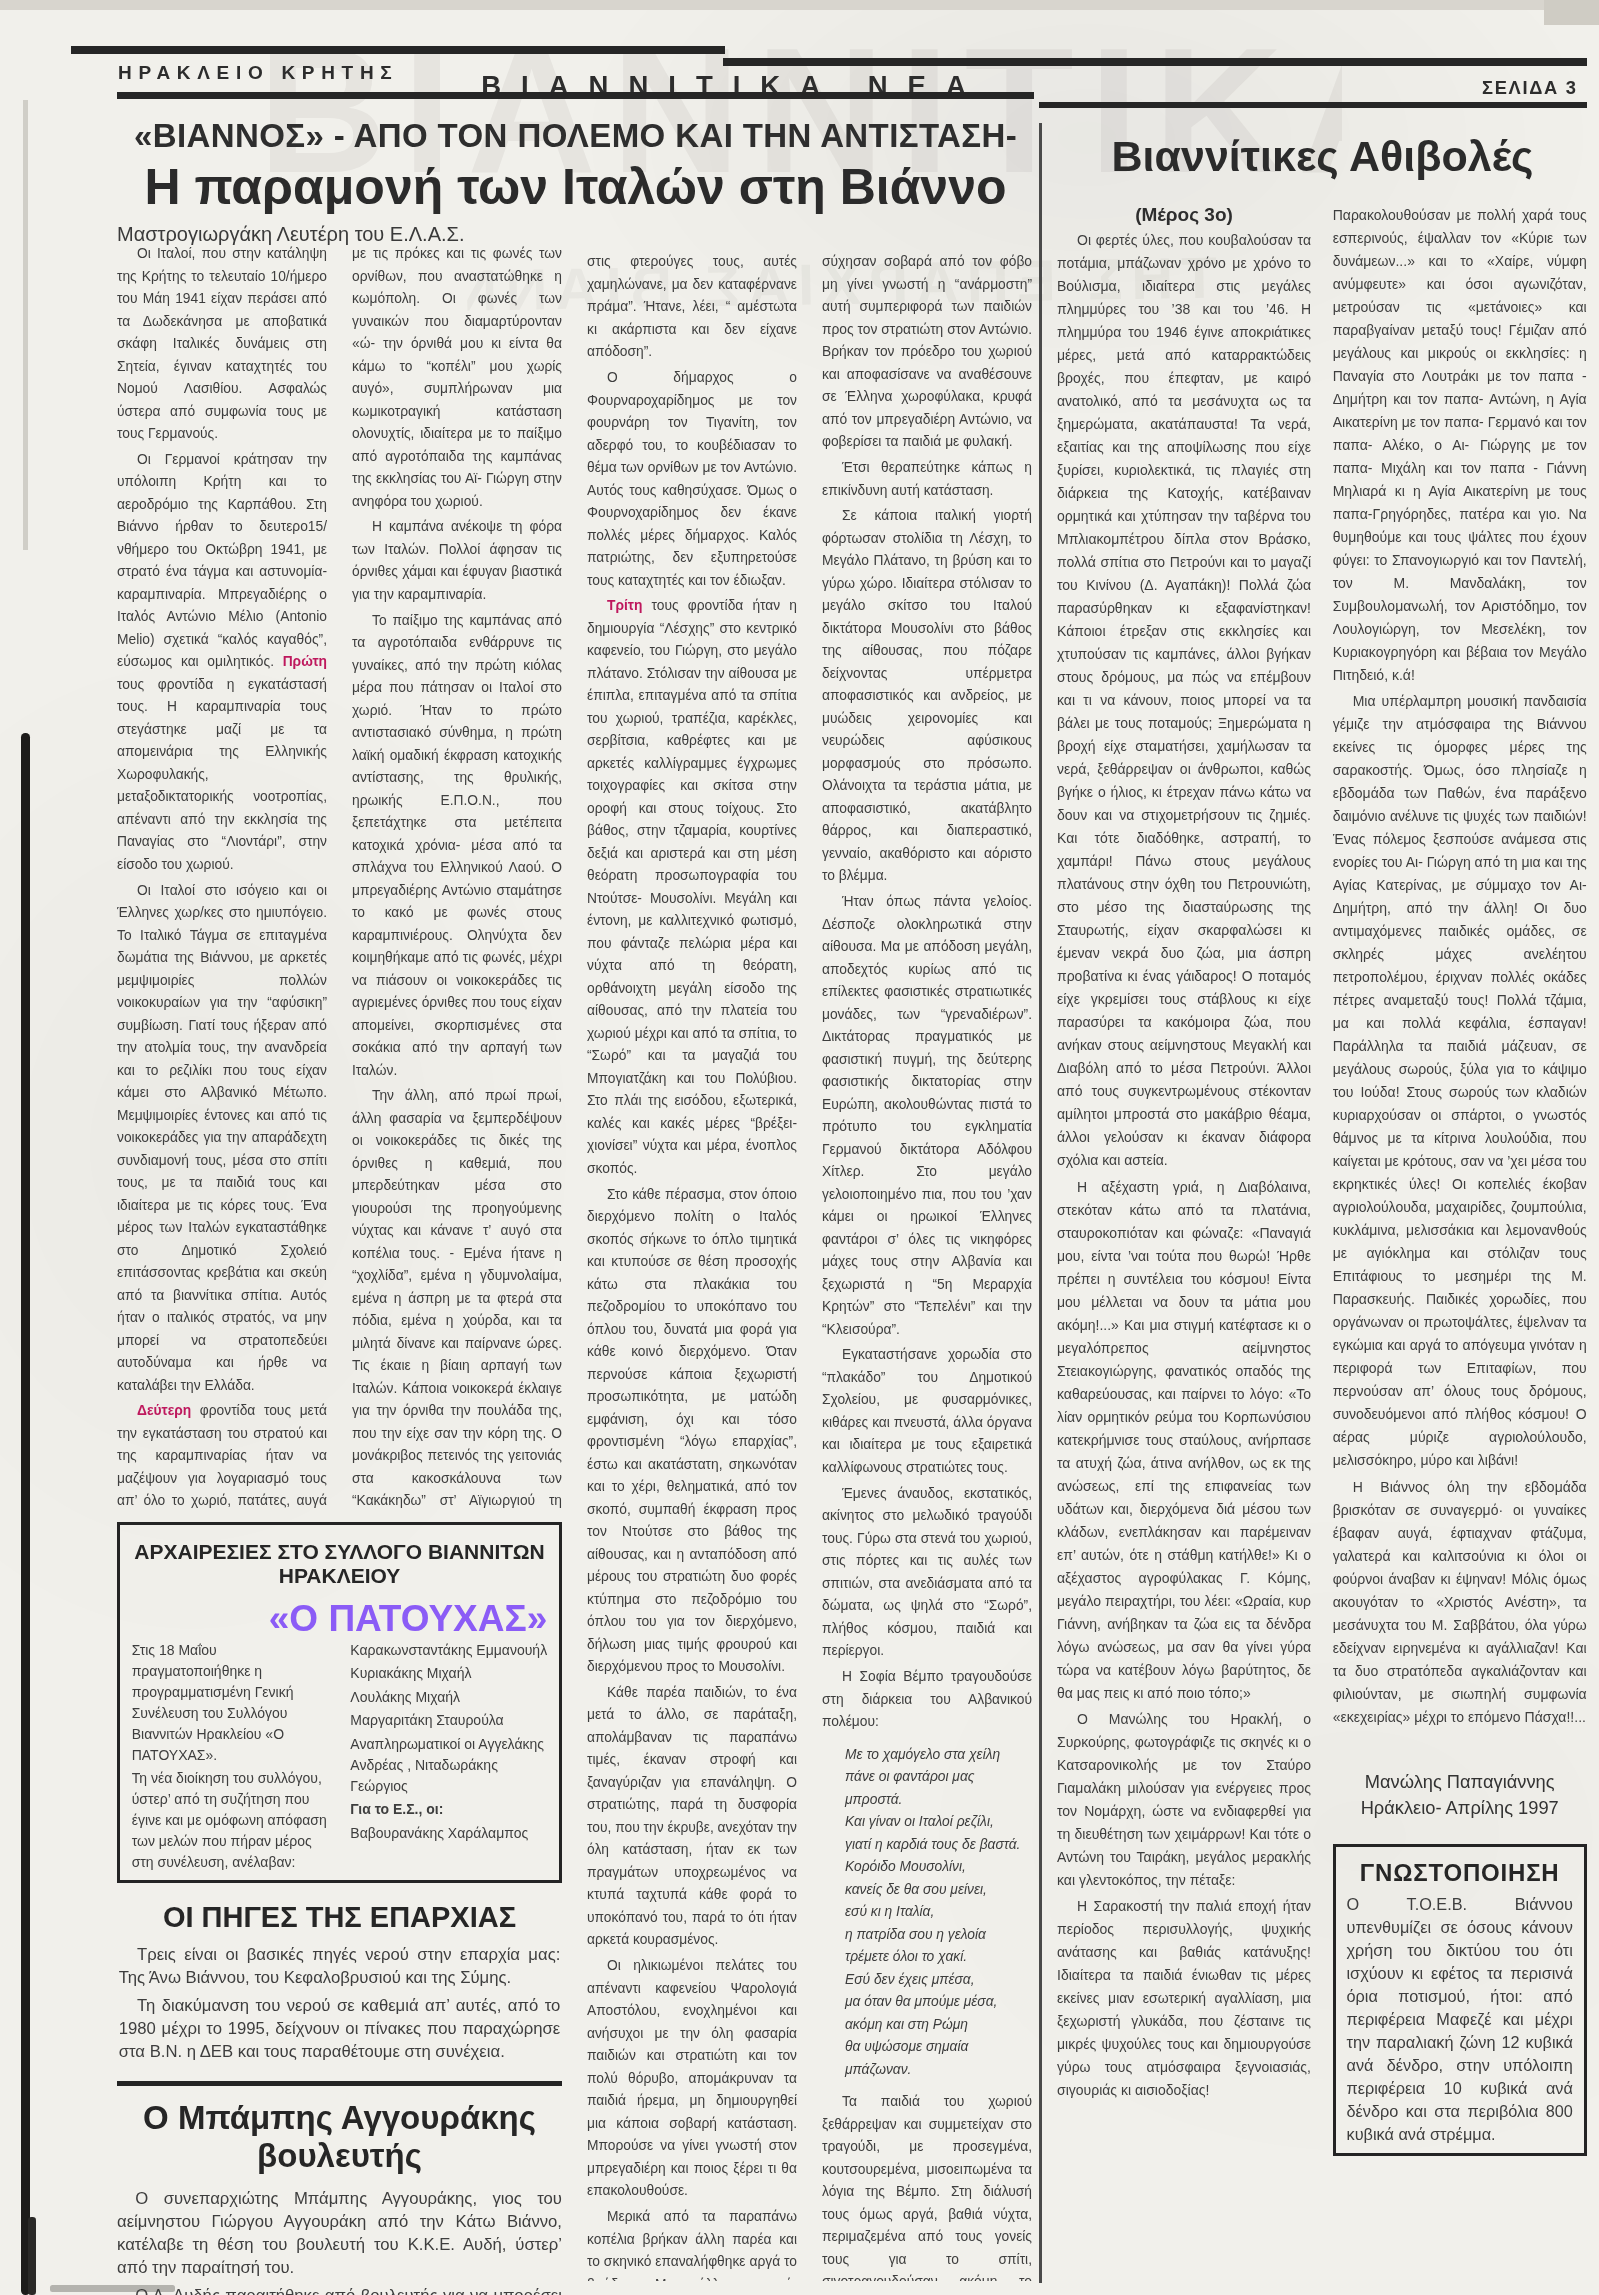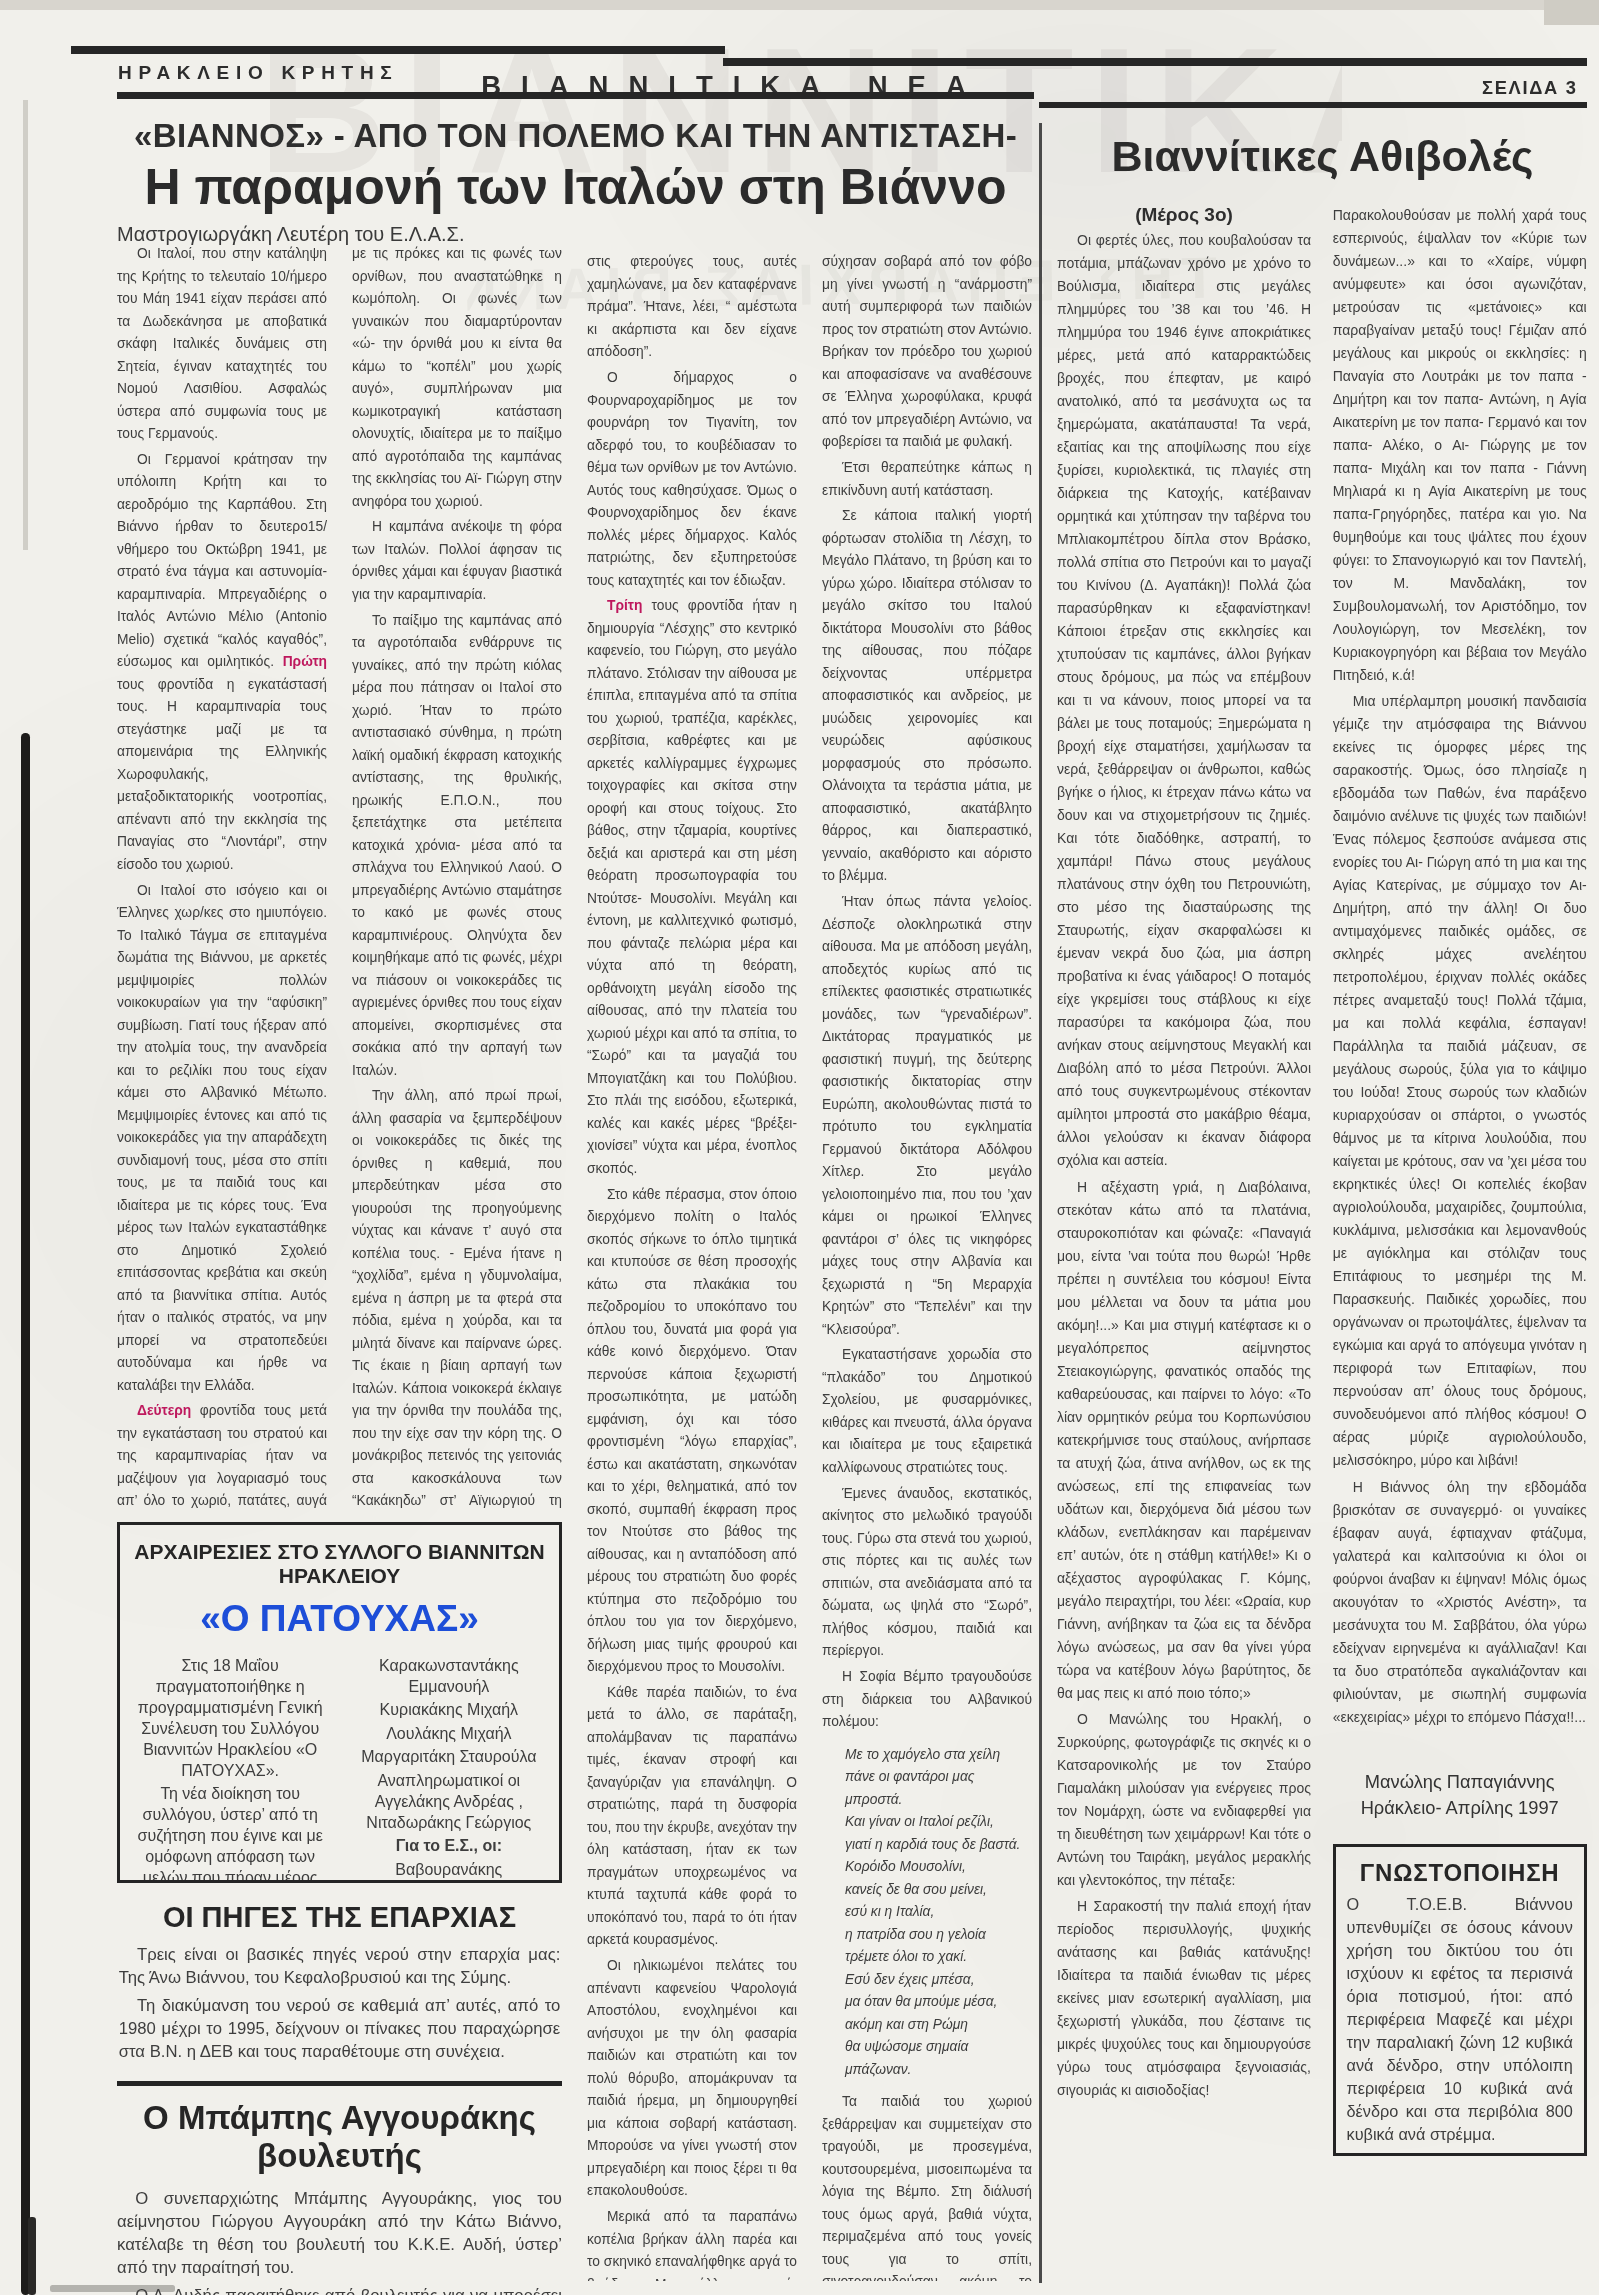--- a/index.html
+++ b/index.html
@@ -57,24 +57,24 @@
 
   .bodytext p{margin:0 0 3.3px;font-size:13.8px;line-height:22.5px;text-align:justify;text-indent:20px;color:#3e3e3e;}
   .bodytext p.cont{text-indent:0;}
   .bodytext b{color:#be185d;}
 
   .song{margin:10px 0 10px 23px;}
   .song p{margin:0;font-style:italic;font-size:13.8px;line-height:22.5px;text-align:left;text-indent:0;}
 
   .patouhas{margin-top:11.7px;border:3.3px solid #242424;padding:8.3px 11.7px 10px;height:337px;overflow:hidden;}
   .p-kicker{text-align:center;font-weight:bold;font-size:21px;color:#262626;margin-top:6.7px;}
-  .p-title{text-align:center;font-weight:bold;font-size:37px;margin:10px 0 15px;color:#1d4ed8;}
+  .p-title{text-align:right;font-weight:bold;font-size:37px;margin:10px 0 0;color:#8b5cf6;}
   .p-cols{display:flex;gap:21.7px;}
   .p-col{flex:1;}
-  .box-line{margin:0 0 2.5px;font-size:16px;line-height:21px;text-align:center;text-indent:0;color:#3e3e3e;}
+  .box-line{margin:0 0 2.5px;font-size:14px;line-height:21px;text-align:left;text-indent:0;color:#3e3e3e;}
 
   .piges{margin-top:8.3px;border-bottom:5.8px solid #242424;padding:10px 1.7px 13.3px;}
   .s-title{text-align:center;font-weight:bold;font-size:29px;color:#262626;margin-bottom:8.3px;}
   .flat-para{margin:0 0 5px;font-size:16.7px;line-height:23px;text-align:justify;text-indent:18.3px;color:#3e3e3e;}
 
   .vouleftis{padding-top:13.3px;}
   .v-title{text-align:center;font-weight:bold;font-size:33px;color:#262626;margin-bottom:11.7px;}
 
   .vrule{position:absolute;left:1039px;top:123px;width:2.5px;height:2160px;background:#4a4a4a;}
 

